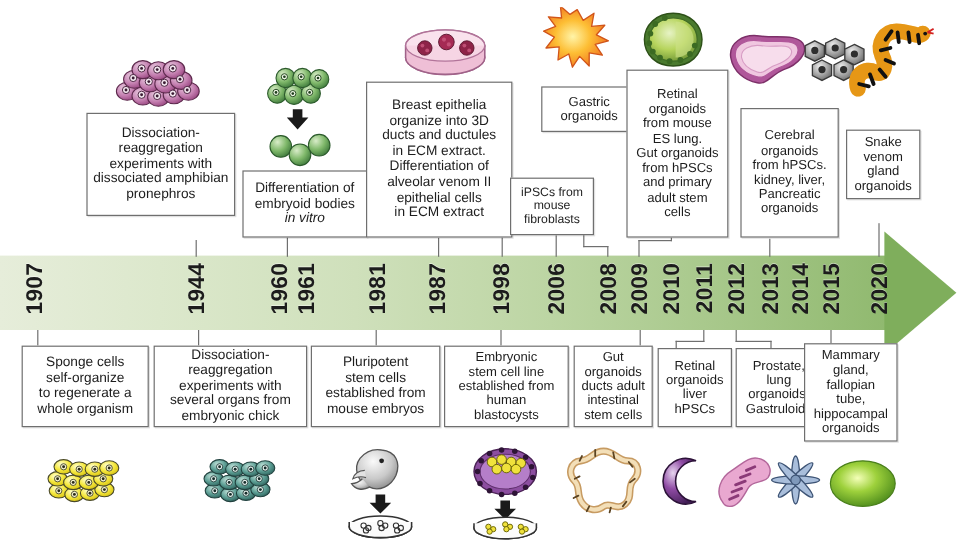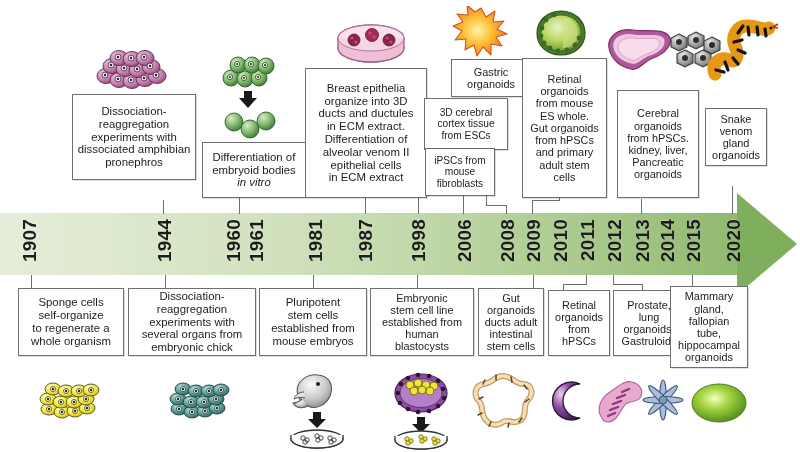--- a/index.html
+++ b/index.html
@@ -114,34 +114,31 @@
   </div>
 
   <div class="box s11" style="left:202px;top:142px;width:104px;height:56px;">
     <span class="txt"><span>Differentiation of</span><br><span>embryoid bodies</span><br><span class="ital">in vitro</span></span>
   </div>
 
   <div class="box s11" style="left:305px;top:68px;width:122px;height:130px;">
     <span class="txt"><span>Breast epithelia</span><br><span>organize into 3D</span><br><span>ducts and ductules</span><br><span>in ECM extract.</span><br><span>Differentiation of</span><br><span>alveolar venom II</span><br><span>epithelial cells</span><br><span>in ECM extract</span></span>
   </div>
 
-  <div class="box s10" style="left:424px;top:98px;width:84px;height:52px;">
-    <span class="txt"><span>3D cerebral</span><br><span>cortex tissue</span><br><span>from ESCs</span></span>
-  </div>
 
   <div class="box s10" style="left:425px;top:148px;width:70px;height:48px;">
     <span class="txt"><span>iPSCs from</span><br><span>mouse</span><br><span>fibroblasts</span></span>
   </div>
 
-  <div class="box s105" style="left:451px;top:59px;width:80px;height:38px;">
+  <div class="box s105" style="left:451px;top:72px;width:80px;height:38px;">
     <span class="txt"><span>Gastric</span><br><span>organoids</span></span>
   </div>
 
   <div class="box s105" style="left:522px;top:58px;width:85px;height:140px;">
-    <span class="txt"><span>Retinal</span><br><span>organoids</span><br><span>from mouse</span><br><span>ES whole.</span><br><span>Gut organoids</span><br><span>from hPSCs</span><br><span>and primary</span><br><span>adult stem</span><br><span>cells</span></span>
+    <span class="txt"><span>Retinal</span><br><span>organoids</span><br><span>from mouse</span><br><span>ES lung.</span><br><span>Gut organoids</span><br><span>from hPSCs</span><br><span>and primary</span><br><span>adult stem</span><br><span>cells</span></span>
   </div>
 
   <div class="box s105" style="left:617px;top:90px;width:82px;height:108px;">
     <span class="txt"><span>Cerebral</span><br><span>organoids</span><br><span>from hPSCs.</span><br><span>kidney, liver,</span><br><span>Pancreatic</span><br><span>organoids</span></span>
   </div>
 
   <div class="box s105" style="left:705px;top:108px;width:62px;height:58px;">
     <span class="txt"><span>Snake</span><br><span>venom</span><br><span>gland</span><br><span>organoids</span></span>
   </div>
 
@@ -174,21 +171,21 @@
 
   <div class="box s105" style="left:370px;top:288px;width:104px;height:68px;">
     <span class="txt"><span>Embryonic</span><br><span>stem cell line</span><br><span>established from</span><br><span>human</span><br><span>blastocysts</span></span>
   </div>
 
   <div class="box s105" style="left:478px;top:288px;width:66px;height:68px;">
     <span class="txt"><span>Gut</span><br><span>organoids</span><br><span>ducts adult</span><br><span>intestinal</span><br><span>stem cells</span></span>
   </div>
 
   <div class="box s105" style="left:548px;top:290px;width:62px;height:66px;">
-    <span class="txt"><span>Retinal</span><br><span>organoids</span><br><span>from</span><br><span>hPSCs</span></span>
+    <span class="txt"><span>Retinal</span><br><span>organoids</span><br><span>liver</span><br><span>hPSCs</span></span>
   </div>
 
   <div class="box s105" style="left:613px;top:290px;width:72px;height:66px;">
     <span class="txt"><span>Prostate,</span><br><span>lung</span><br><span>organoids.</span><br><span>Gastruloids</span></span>
   </div>
 
   <div class="box s105" style="left:670px;top:286px;width:78px;height:82px;">
     <span class="txt"><span>Mammary</span><br><span>gland,</span><br><span>fallopian</span><br><span>tube,</span><br><span>hippocampal</span><br><span>organoids</span></span>
   </div>
 

